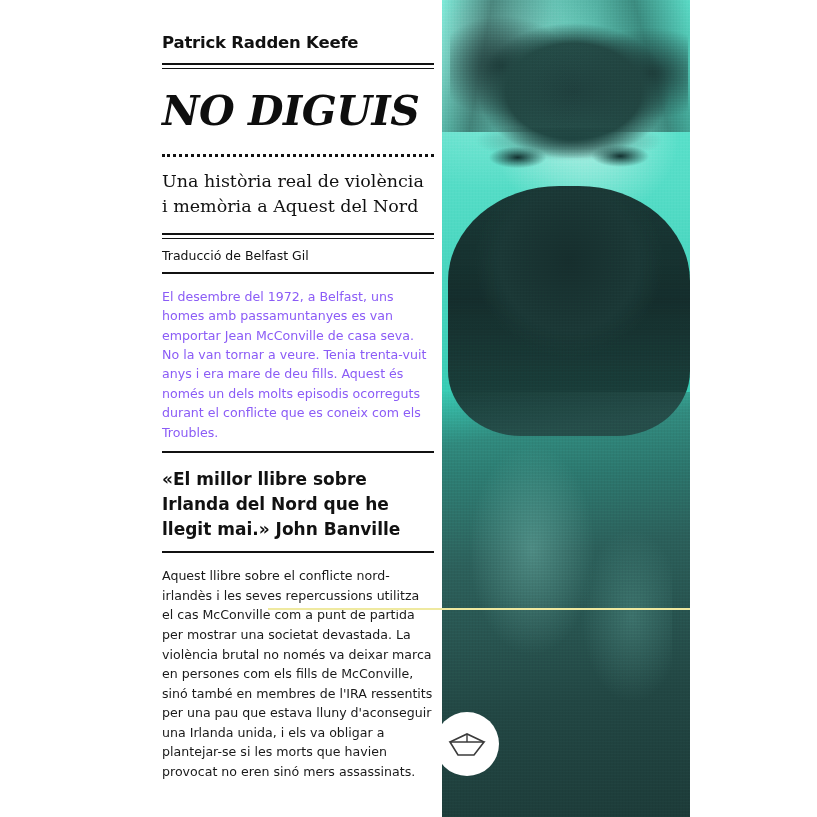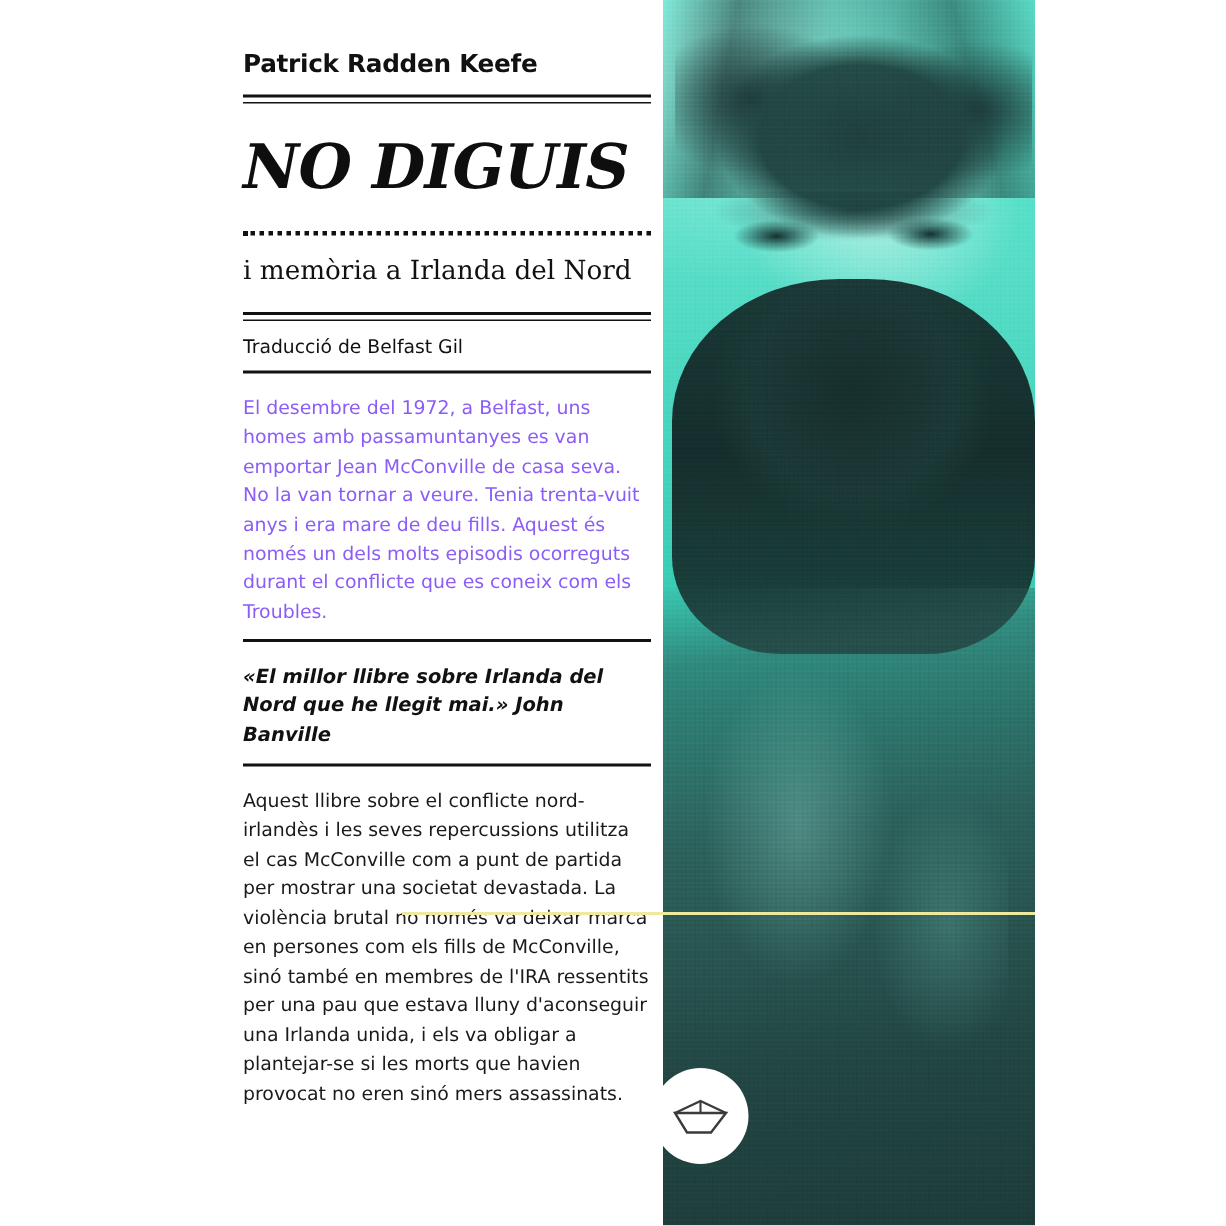--- a/index.html
+++ b/index.html
@@ -113,25 +113,24 @@
     font-family: "DejaVu Sans", sans-serif;
     font-size: 12.6px;
     line-height: 1.54;
     color: #8b5cf6;
     margin-top: 13px;
   }
 
   .pull-quote {
     font-family: "DejaVu Sans", sans-serif;
     font-weight: bold;
-    font-size: 13px;
+    font-size: 17px;
     line-height: 1.48;
     color: #111;
     margin-top: 14px;
-    font-style: italic;
   }
 
   .body-copy {
     font-family: "DejaVu Sans", sans-serif;
     font-size: 12.6px;
     line-height: 1.55;
     color: #1a1a1a;
     margin-top: 13px;
   }
 
@@ -255,21 +254,22 @@
 
       <div class="rule-double"></div>
 
       <div class="title">
         <div>NO DIGUIS</div>
       </div>
 
       <div class="rule-dotted"></div>
 
       <div class="subtitle">
-        <div>i memòria a Irlanda del Nord</div>
+        <div>Una història real de violència</div>
+        <div>i memòria a Aquest del Nord</div>
       </div>
 
       <div class="rule-double2"></div>
 
       <div class="translator">Traducció de Belfast Gil</div>
 
       <div class="rule-single"></div>
 
       <div class="blurb">El desembre del 1972, a Belfast, uns homes amb passamuntanyes es van emportar Jean McConville de casa seva. No la van tornar a veure. Tenia trenta-vuit anys i era mare de deu fills. Aquest és només un dels molts episodis ocorreguts durant el conflicte que es coneix com els Troubles.</div>
 

